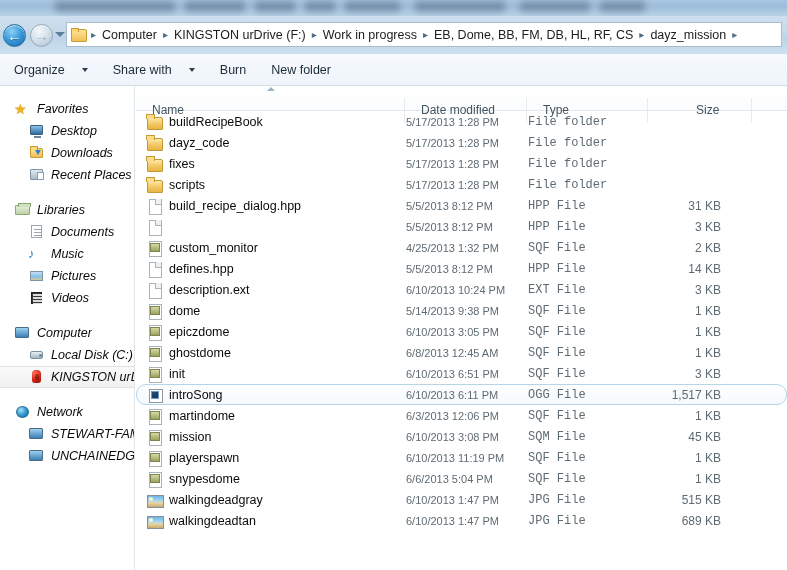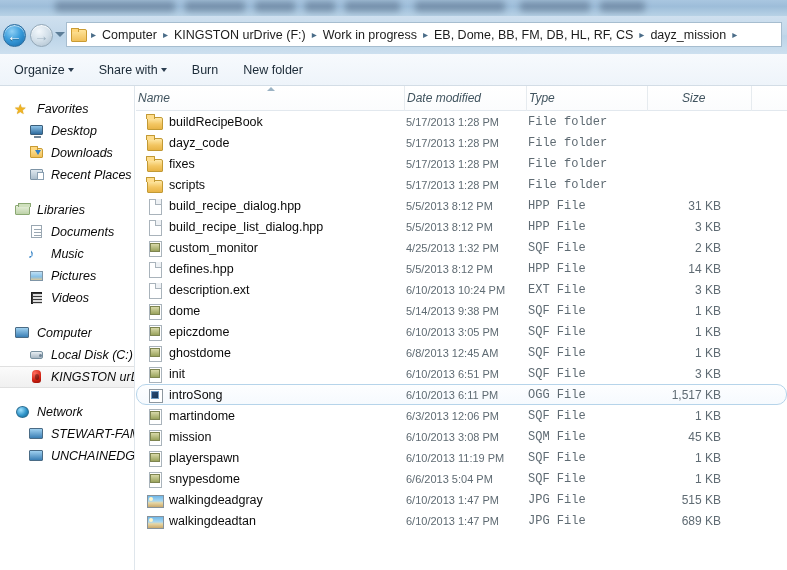--- a/index.html
+++ b/index.html
@@ -89,21 +89,21 @@
   }
 
   
   #cmdbar {
     position: absolute; left: 0; top: 54px; width: 787px; height: 32px;
     background: linear-gradient(180deg,#f7fafd 0%, #eef4fa 100%);
     border-bottom: 1px solid #d3dde6;
     display: flex; align-items: center;
   }
   .cmd-item {
-    display: flex; align-items: center; gap: 3px;
+    display: flex; align-items: center; gap: 17px;
     height: 24px; padding: 0 11px; margin-left: 3px;
     font-size: 12.5px; color: #1c2b38; cursor: pointer; border-radius: 2px;
   }
   .cmd-caret {
     width: 0; height: 0; border-left: 3.5px solid transparent;
     border-right: 3.5px solid transparent; border-top: 4px solid #2c3e50;
   }
 
   
   #sidebar {
@@ -181,25 +181,24 @@
   #filepane {
     position: absolute; left: 136px; top: 86px; width: 651px; height: 484px;
     background: #ffffff; overflow: hidden;
   }
   #colheader {
     position: relative; height: 25px;
     background: linear-gradient(180deg,#ffffff 0%, #fbfcfd 100%);
     border-bottom: 1px solid #e2e8ee;
   }
   .colh {
-    position: absolute; top: 0; height: 25px; line-height: 25px;
+    position: absolute; top: 12px; height: 25px; line-height: 25px;
     font-size: 12px; color: #41545f; cursor: pointer;
-    border-right: 1px solid #e6ebef; padding-left: 2px;
+    border-right: 1px solid #e6ebef; padding-left: 16px;
     white-space: nowrap;
-    font-style: italic;
   }
   #sort-indicator {
     position: absolute; top: 1px; width: 0; height: 0;
     border-left: 4px solid transparent; border-right: 4px solid transparent;
     border-bottom: 4px solid #9bb3c4;
   }
 
   #rows { position: relative; }
   .frow {
     position: relative; height: 21px; display: flex; align-items: center;
@@ -473,21 +472,20 @@
           <span class="fi fi-doc"></span>
           <span>build_recipe_dialog.hpp</span>
         </div>
         <div class="f-date">5/5/2013 8:12 PM</div>
         <div class="f-type">HPP File</div>
         <div class="f-size">31 KB</div>
       </div>
       <div class="frow">
         <div class="f-name">
           <span class="fi fi-doc"></span>
-          <span>build_recipe_list_dialog.hpp</span>
         </div>
         <div class="f-date">5/5/2013 8:12 PM</div>
         <div class="f-type">HPP File</div>
         <div class="f-size">3 KB</div>
       </div>
       <div class="frow">
         <div class="f-name">
           <span class="fi fi-sqf"></span>
           <span>custom_monitor</span>
         </div>

